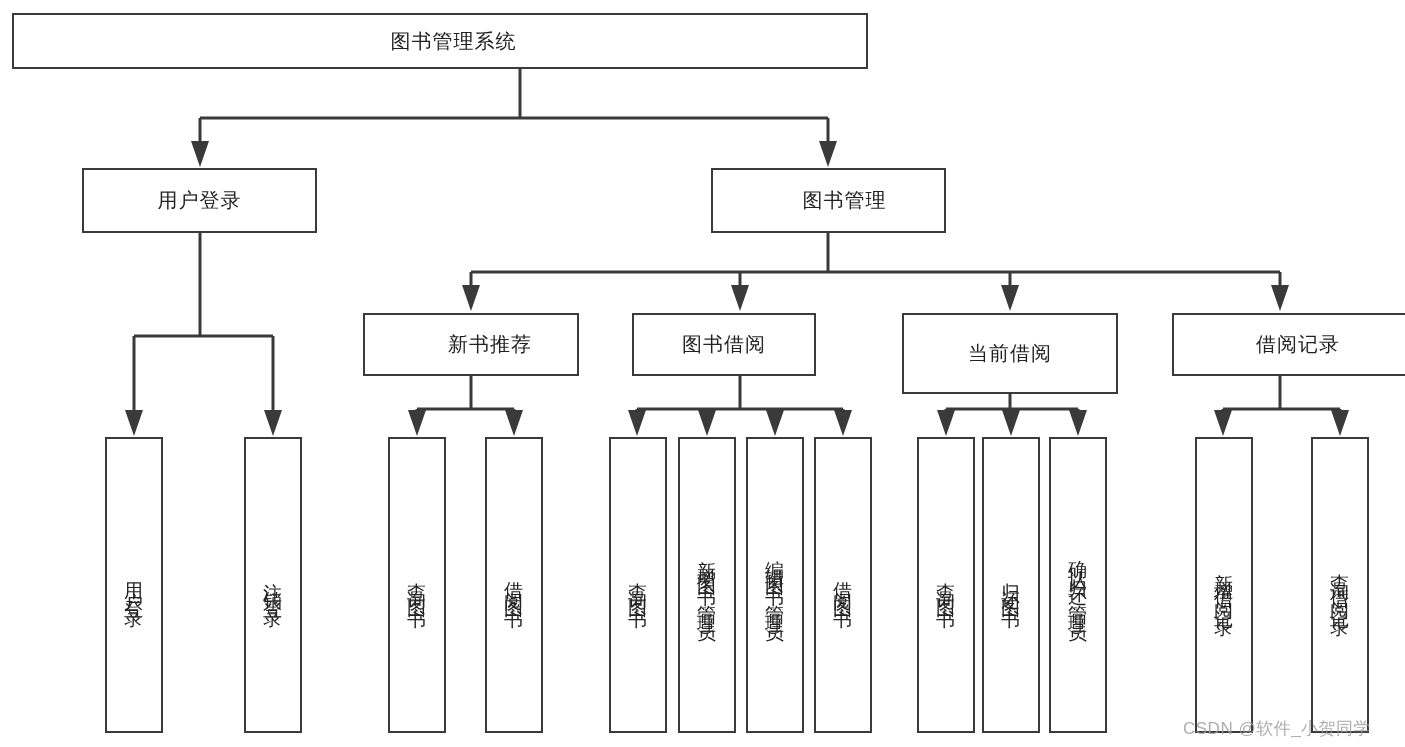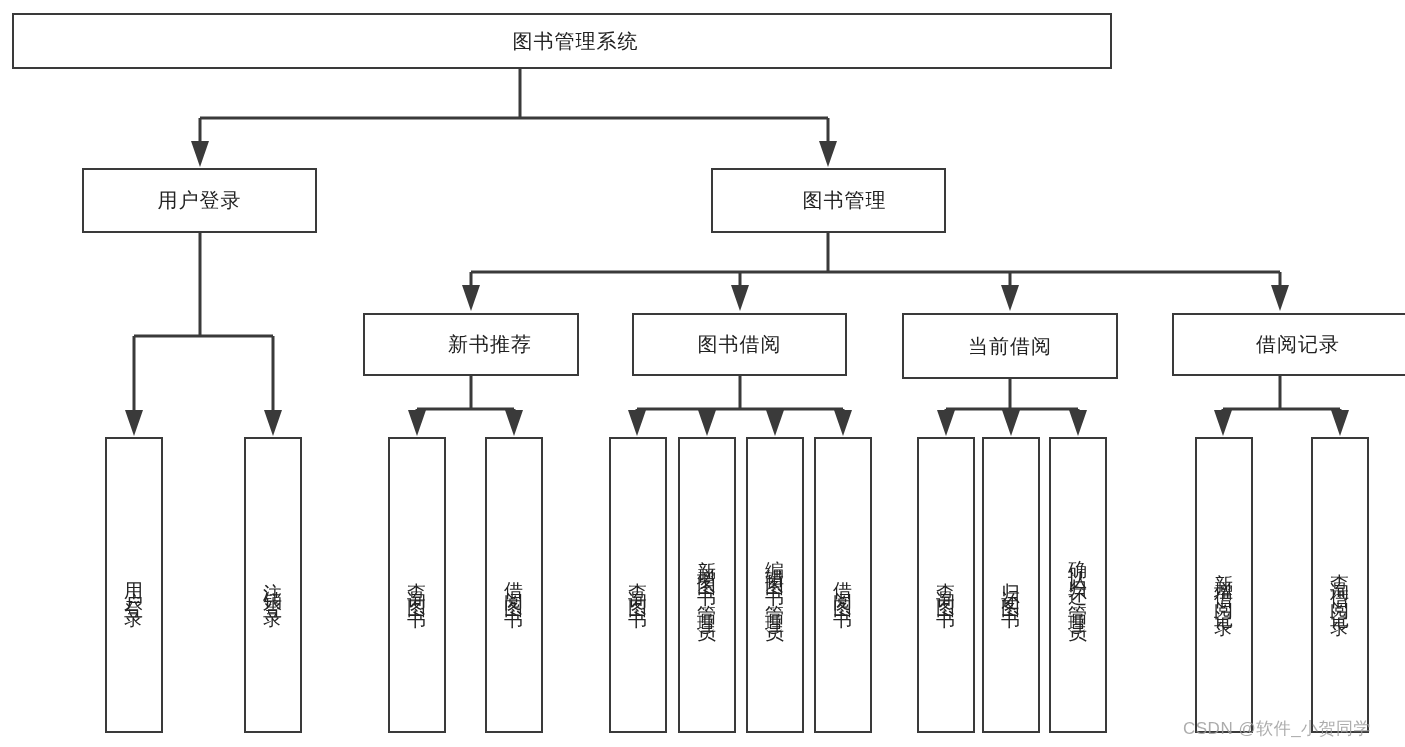--- a/index.html
+++ b/index.html
@@ -95,38 +95,38 @@
       <polygon points="766,410 784,410 775,436"></polygon>
       <polygon points="834,410 852,410 843,436"></polygon>
       <polygon points="937,410 955,410 946,436"></polygon>
       <polygon points="1002,410 1020,410 1011,436"></polygon>
       <polygon points="1069,410 1087,410 1078,436"></polygon>
       <polygon points="1214,410 1232,410 1223,436"></polygon>
       <polygon points="1331,410 1349,410 1340,436"></polygon>
     </g>
   </svg>
 
-  <div class="node hnode" style="left:12px; top:13px; width:1100px; height:56px;padding-left:27px;">
+  <div class="node hnode" style="left:12px; top:13px; width:856px; height:56px;padding-left:27px;">
     <span>图书管理系统</span>
   </div>
 
   <div class="node hnode" style="left:82px; top:168px; width:235px; height:65px;">
     <span>用户登录</span>
   </div>
   <div class="node hnode" style="left:711px; top:168px; width:235px; height:65px;padding-left:32px;">
     <span>图书管理</span>
   </div>
 
   <div class="node hnode" style="left:363px; top:313px; width:216px; height:63px;padding-left:38px;">
     <span>新书推荐</span>
   </div>
-  <div class="node hnode" style="left:632px; top:313px; width:215px; height:63px;">
+  <div class="node hnode" style="left:632px; top:313px; width:184px; height:63px;">
     <span>图书借阅</span>
   </div>
-  <div class="node hnode" style="left:902px; top:313px; width:216px; height:66px;justify-content:center;">
+  <div class="node hnode" style="left:902px; top:313px; width:216px; height:81px;justify-content:center;">
     <span>当前借阅</span>
   </div>
   <div class="node hnode" style="left:1172px; top:313px; width:252px; height:63px;">
     <span>借阅记录</span>
   </div>
 
   <div class="node vnode" style="left:105px; top:437px; width:58px; height:296px;">
     <span class="vlabel">用户登录</span>
   </div>
   <div class="node vnode" style="left:244px; top:437px; width:58px; height:296px;">

